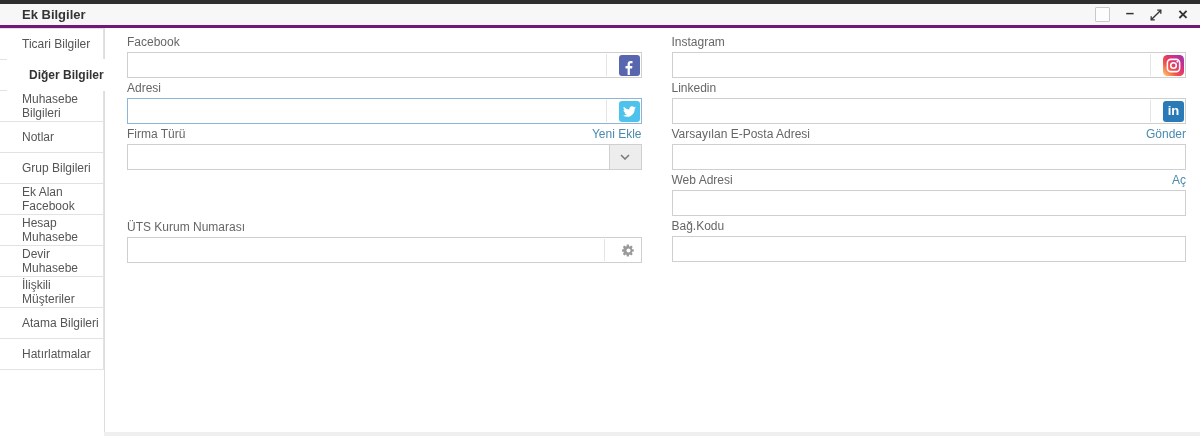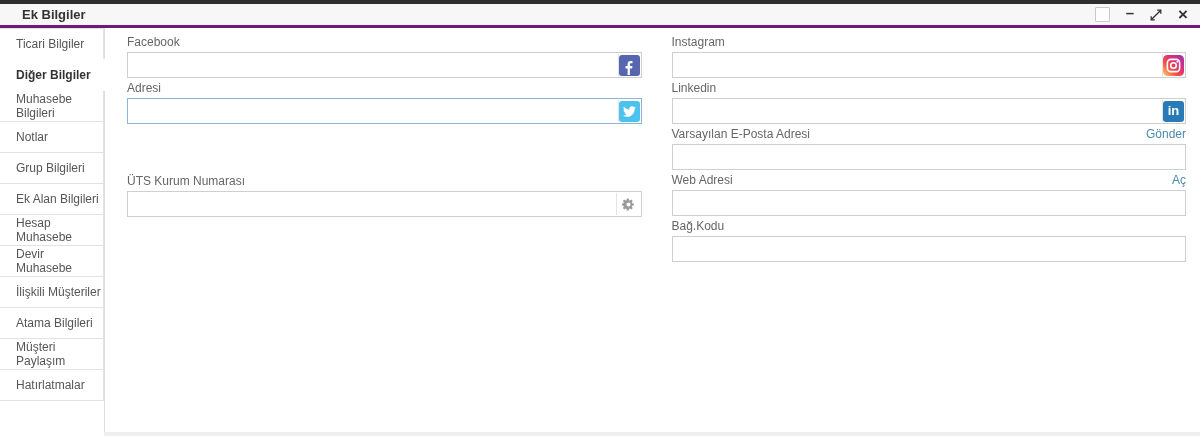--- a/index.html
+++ b/index.html
@@ -19,27 +19,27 @@
   .restore-box{width:13px;height:13px;border:1px solid #c9c9c9;background:#fdfdfd;border-radius:1px}
   .minus{font-size:15px;transform:translateY(-2px)}
   .close{font-size:17px}
 
   .main{display:flex;height:408px;position:relative}
   .sidebar{width:104px;flex:none;position:relative;z-index:2}
   .tabs{list-style:none;margin:0;padding:0}
   .tab{
     box-sizing:border-box;height:32px;margin-top:-1px;background:#fff;
     border:1px solid #e2e2e2;border-left:none;
-    display:flex;align-items:center;padding-left:16px;
+    display:flex;align-items:center;padding-left:22px;
     font-size:12px;color:#555;cursor:pointer;position:relative;
   }
   .tab:first-child{margin-top:0}
   .tab.active{
     border-color:transparent;font-weight:bold;color:#333;
-    width:105px;background:#fff;z-index:3;
+    width:105px;background:#fff;z-index:3;margin-left:7px;
   }
   .content{
     flex:1;border-left:1px solid #ddd;box-sizing:border-box;
     padding:4px 14px 0 22px;background:#fff;
   }
   .cols{display:grid;grid-template-columns:1fr 1fr;column-gap:30px}
 
   .field{margin:0}
   .field-head{display:flex;justify-content:space-between;align-items:baseline;margin:3px 0 3px}
   .field-head label{font-size:12px;color:#666}
@@ -47,21 +47,21 @@
   .input-wrap{position:relative}
   input.txt{
     display:block;width:100%;box-sizing:border-box;height:26px;
     border:1px solid #cfcfcf;background:#fff;padding:0 32px 0 6px;
     font-size:13px;color:#333;outline:none;border-radius:0;
   }
   input.txt.plain{padding-right:6px}
   input.txt.focused{border-color:#8cb6d9}
   .addon{
     position:absolute;top:2px;right:2px;bottom:2px;
-    display:flex;align-items:center;padding-left:0;
+    display:flex;align-items:center;padding-left:12px;
     border-left:1px solid #e4e4e4;background:#fff;
   }
   .brand{
     width:21px;height:21px;border-radius:3px;overflow:hidden;
     display:flex;align-items:center;justify-content:center;flex:none;
   }
   .brand.fb{background:#5766ae}
   .brand.tw{background:#4cc2ec}
   .brand.li{background:#2a7ab8;color:#fff;font-weight:bold;font-size:13px}
   .brand.li span{transform:translateY(-1px)}
@@ -104,26 +104,25 @@
 </div>
 
 <div class="main">
   <div class="sidebar">
     <ul class="tabs">
       <li class="tab">Ticari Bilgiler</li>
       <li class="tab active">Diğer Bilgiler</li>
       <li class="tab">Muhasebe Bilgileri</li>
       <li class="tab">Notlar</li>
       <li class="tab">Grup Bilgileri</li>
-      <li class="tab">Ek Alan Bilgileri</li>
+      <li class="tab">Ek Alan Facebook</li>
       <li class="tab">Hesap Muhasebe</li>
       <li class="tab">Devir Muhasebe</li>
       <li class="tab">İlişkili Müşteriler</li>
       <li class="tab">Atama Bilgileri</li>
-      <li class="tab">Müşteri Paylaşım</li>
       <li class="tab">Hatırlatmalar</li>
     </ul>
   </div>
 
   <div class="content">
     <div class="cols">
 
       <div class="col">
 
         <div class="field">
@@ -151,20 +150,34 @@
             <span class="addon">
               <span class="brand tw">
                 <svg viewBox="0 0 24 24" width="13" height="13" fill="#fff">
                     <path d="M23.954 4.569c-.885.389-1.83.654-2.825.775 1.014-.611 1.794-1.574 2.163-2.723-.951.555-2.005.959-3.127 1.184-.896-.959-2.173-1.559-3.591-1.559-2.717 0-4.92 2.203-4.92 4.917 0 .39.045.765.127 1.124C7.691 8.094 4.066 6.13 1.64 3.161c-.427.722-.666 1.561-.666 2.475 0 1.71.87 3.213 2.188 4.096-.807-.026-1.566-.248-2.228-.616v.061c0 2.385 1.693 4.374 3.946 4.827-.413.111-.849.171-1.296.171-.314 0-.615-.03-.916-.086.631 1.953 2.445 3.377 4.604 3.417-1.68 1.319-3.809 2.105-6.102 2.105-.39 0-.779-.023-1.17-.067 2.189 1.394 4.768 2.209 7.557 2.209 9.054 0 13.999-7.496 13.999-13.986 0-.209 0-.42-.015-.63.961-.689 1.8-1.56 2.46-2.548l-.047-.02z"></path>
                   </svg>
               </span>
             </span>
           </div>
         </div>
 
+        <div class="field">
+          <div class="field-head">
+            <label>Firma Türü</label>
+            <a class="link">Yeni Ekle</a>
+          </div>
+          <div class="select">
+            <span class="value"></span>
+            <span class="btn">
+              <svg width="10" height="6" viewBox="0 0 10 6">
+                  <path d="M1 1l4 4 4-4" fill="none" stroke="#777" stroke-width="1.5"></path>
+                </svg>
+            </span>
+          </div>
+        </div>
 
         <div class="spacer"></div>
 
         <div class="field">
           <div class="field-head">
             <label>ÜTS Kurum Numarası</label>
           </div>
           <div class="input-wrap">
             <input class="txt" type="text" value="" style="">
             <span class="addon">

